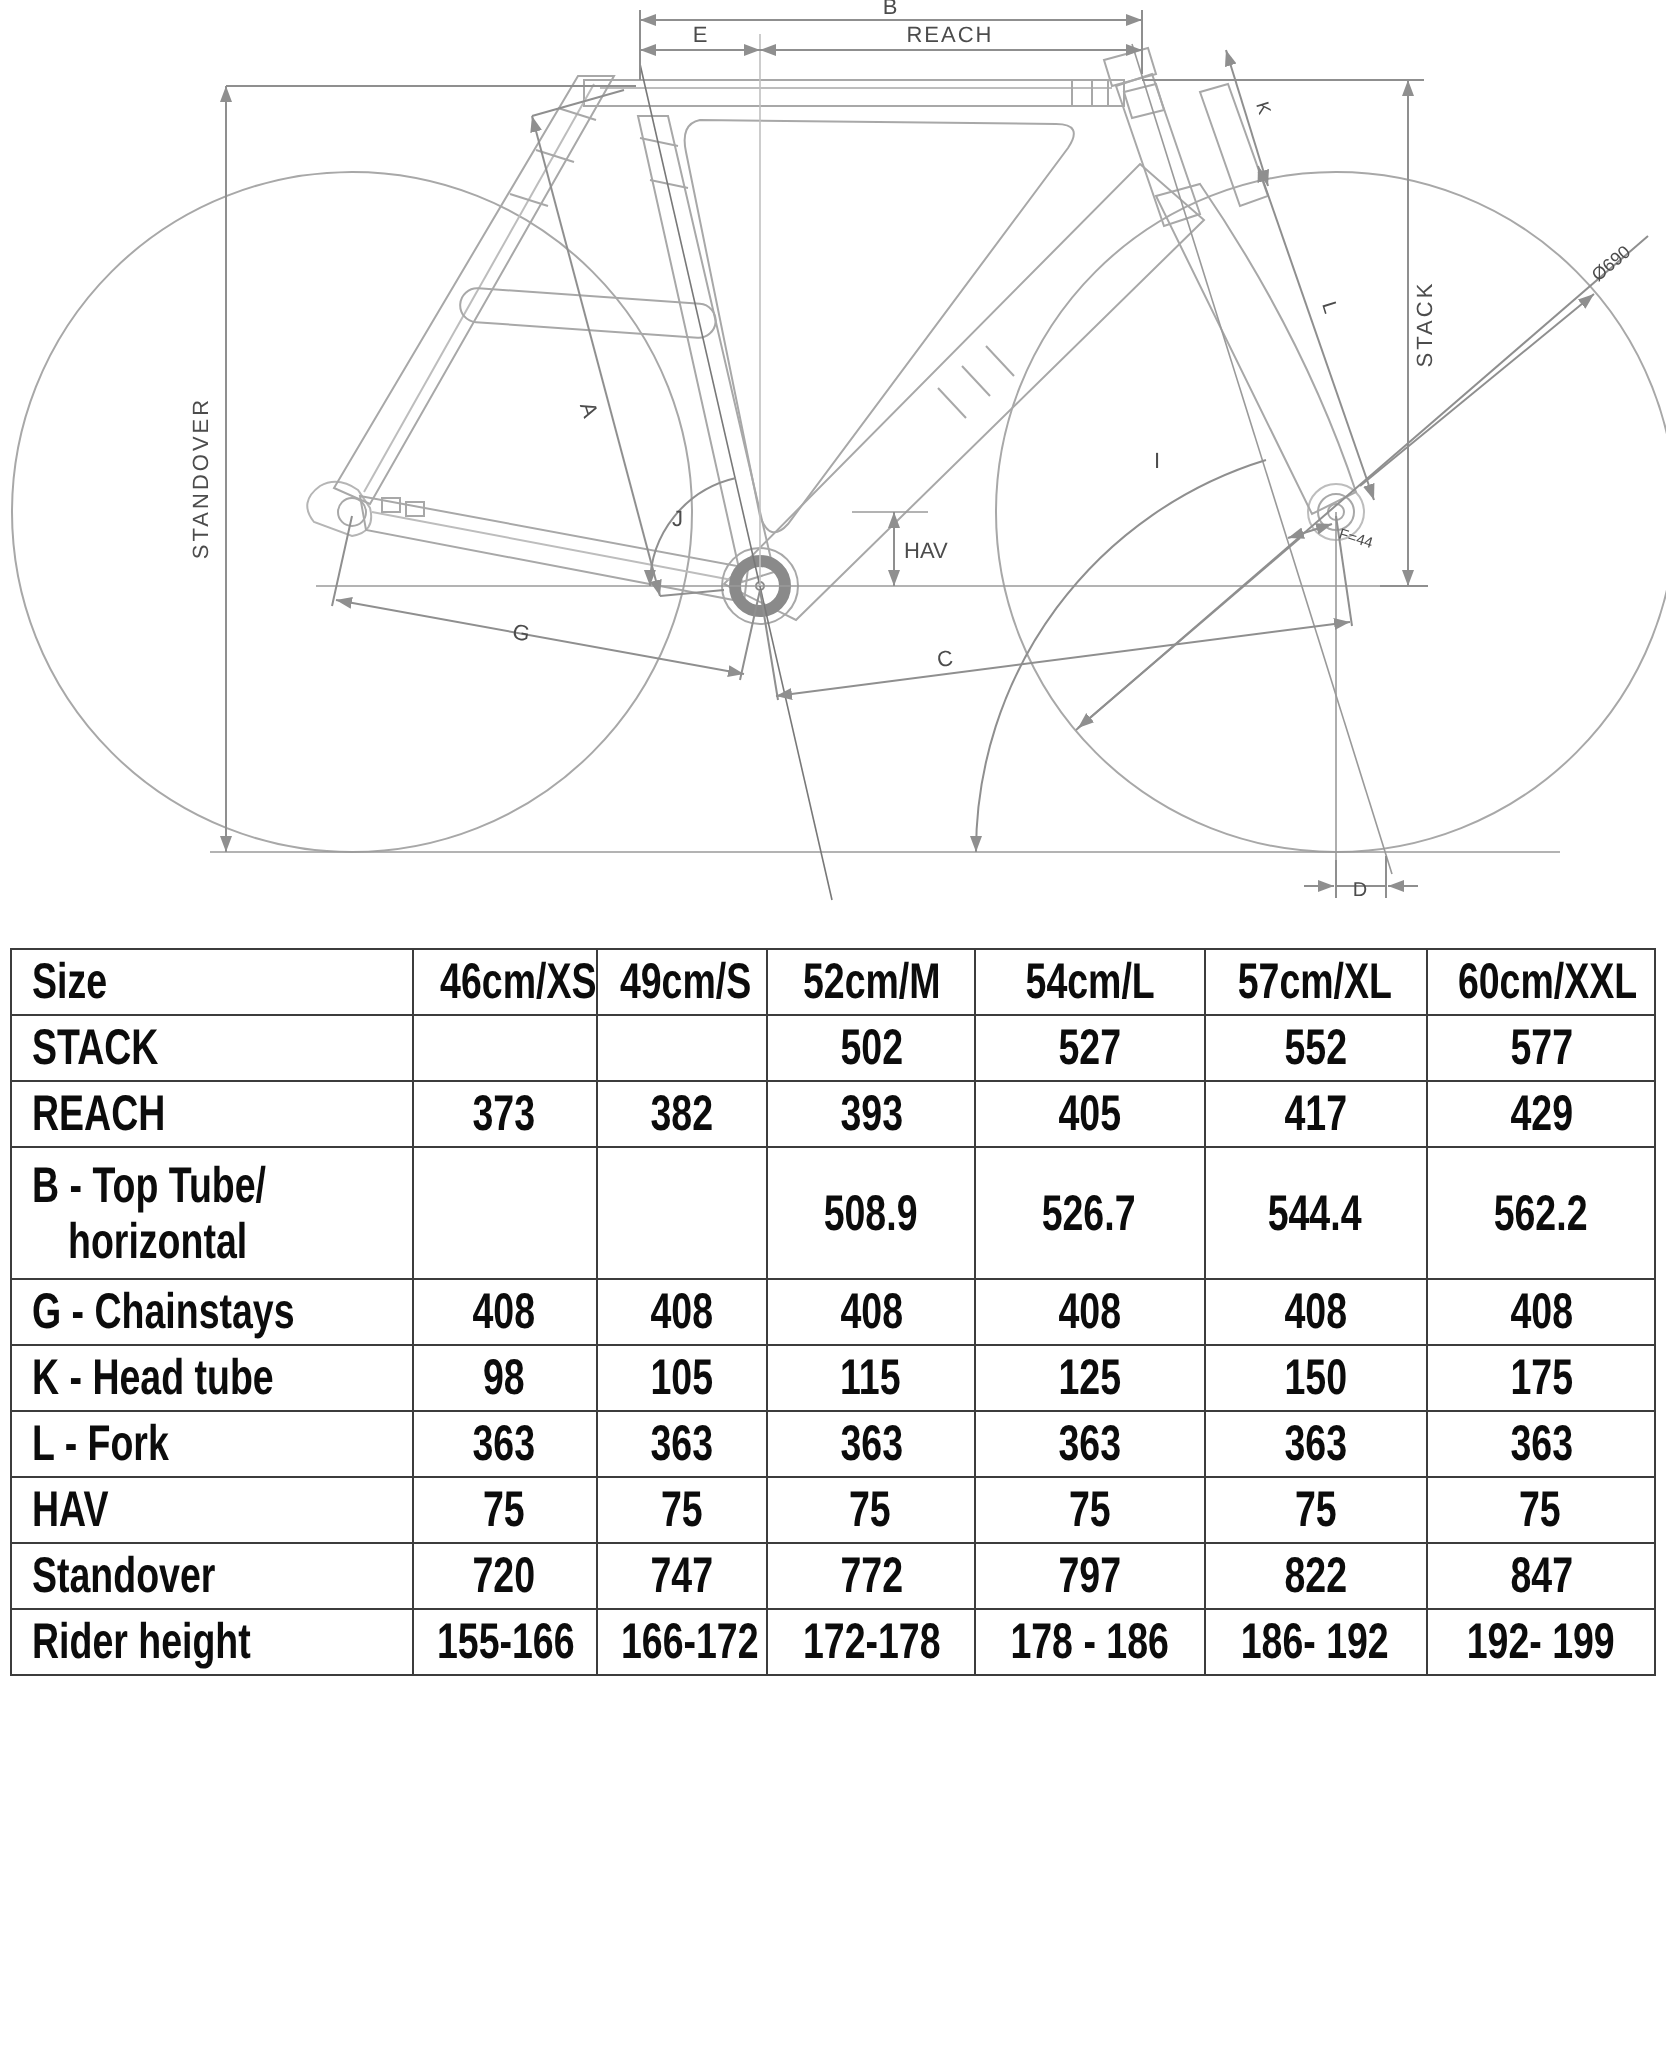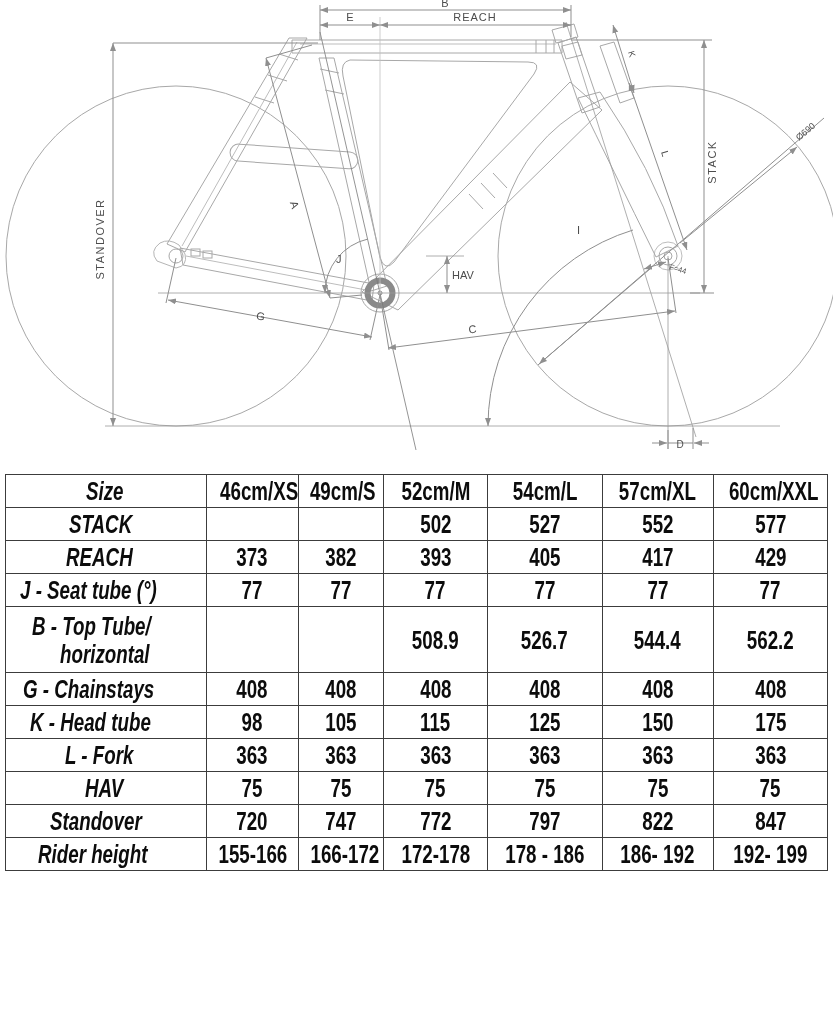--- a/index.html
+++ b/index.html
@@ -3,21 +3,21 @@
 <meta charset="utf-8">
 <style>
   html,body{margin:0;padding:0;}
   body{width:833px;height:1024px;background:#fff;overflow:hidden;
        font-family:"Liberation Sans",sans-serif;}
   .diagram{width:833px;height:465px;position:relative;}
   svg text{font-family:"Liberation Sans",sans-serif;fill:#4c4c4c;}
   .geo-table{table-layout:fixed;border-collapse:collapse;width:823px;margin:9px 5px 0 5px;}
   .geo-table th,.geo-table td{border:1px solid #3c3c3c;padding:0;vertical-align:middle;
        color:#0c0c0c;font-weight:bold;font-size:25px;line-height:1.12;overflow:hidden;}
-  .geo-table th:first-child,.geo-table td:first-child{text-align:center;font-style:italic;}
+  .geo-table th:first-child,.geo-table td:first-child{text-align:left;}
   .geo-table th,.geo-table td{text-align:center;}
   .geo-table tr{height:33px;}
   .geo-table tr.tall{height:66px;}
   .cv{display:inline-block;transform:scaleX(.75);transform-origin:50% 50%;white-space:nowrap;}
   td:first-child .cv,th:first-child .cv{transform-origin:0 50%;margin-left:10px;}
   .l2{padding-left:18px;}
 </style>
 </head>
 <body>
 
@@ -177,29 +177,20 @@
       </tr>
       <tr>
         <td><span class="cv">REACH</span></td>
         <td><span class="cv">373</span></td>
         <td><span class="cv">382</span></td>
         <td><span class="cv">393</span></td>
         <td><span class="cv">405</span></td>
         <td><span class="cv">417</span></td>
         <td><span class="cv">429</span></td>
       </tr>
-      <tr>
-        <td><span class="cv">J - Seat tube (°)</span></td>
-        <td><span class="cv">77</span></td>
-        <td><span class="cv">77</span></td>
-        <td><span class="cv">77</span></td>
-        <td><span class="cv">77</span></td>
-        <td><span class="cv">77</span></td>
-        <td><span class="cv">77</span></td>
-      </tr>
       <tr class="tall">
         <td>
           <div><span class="cv">B - Top Tube/</span></div>
           <div class="l2"><span class="cv">horizontal</span></div>
         </td>
         <td></td>
         <td></td>
         <td><span class="cv">508.9</span></td>
         <td><span class="cv">526.7</span></td>
         <td><span class="cv">544.4</span></td>

